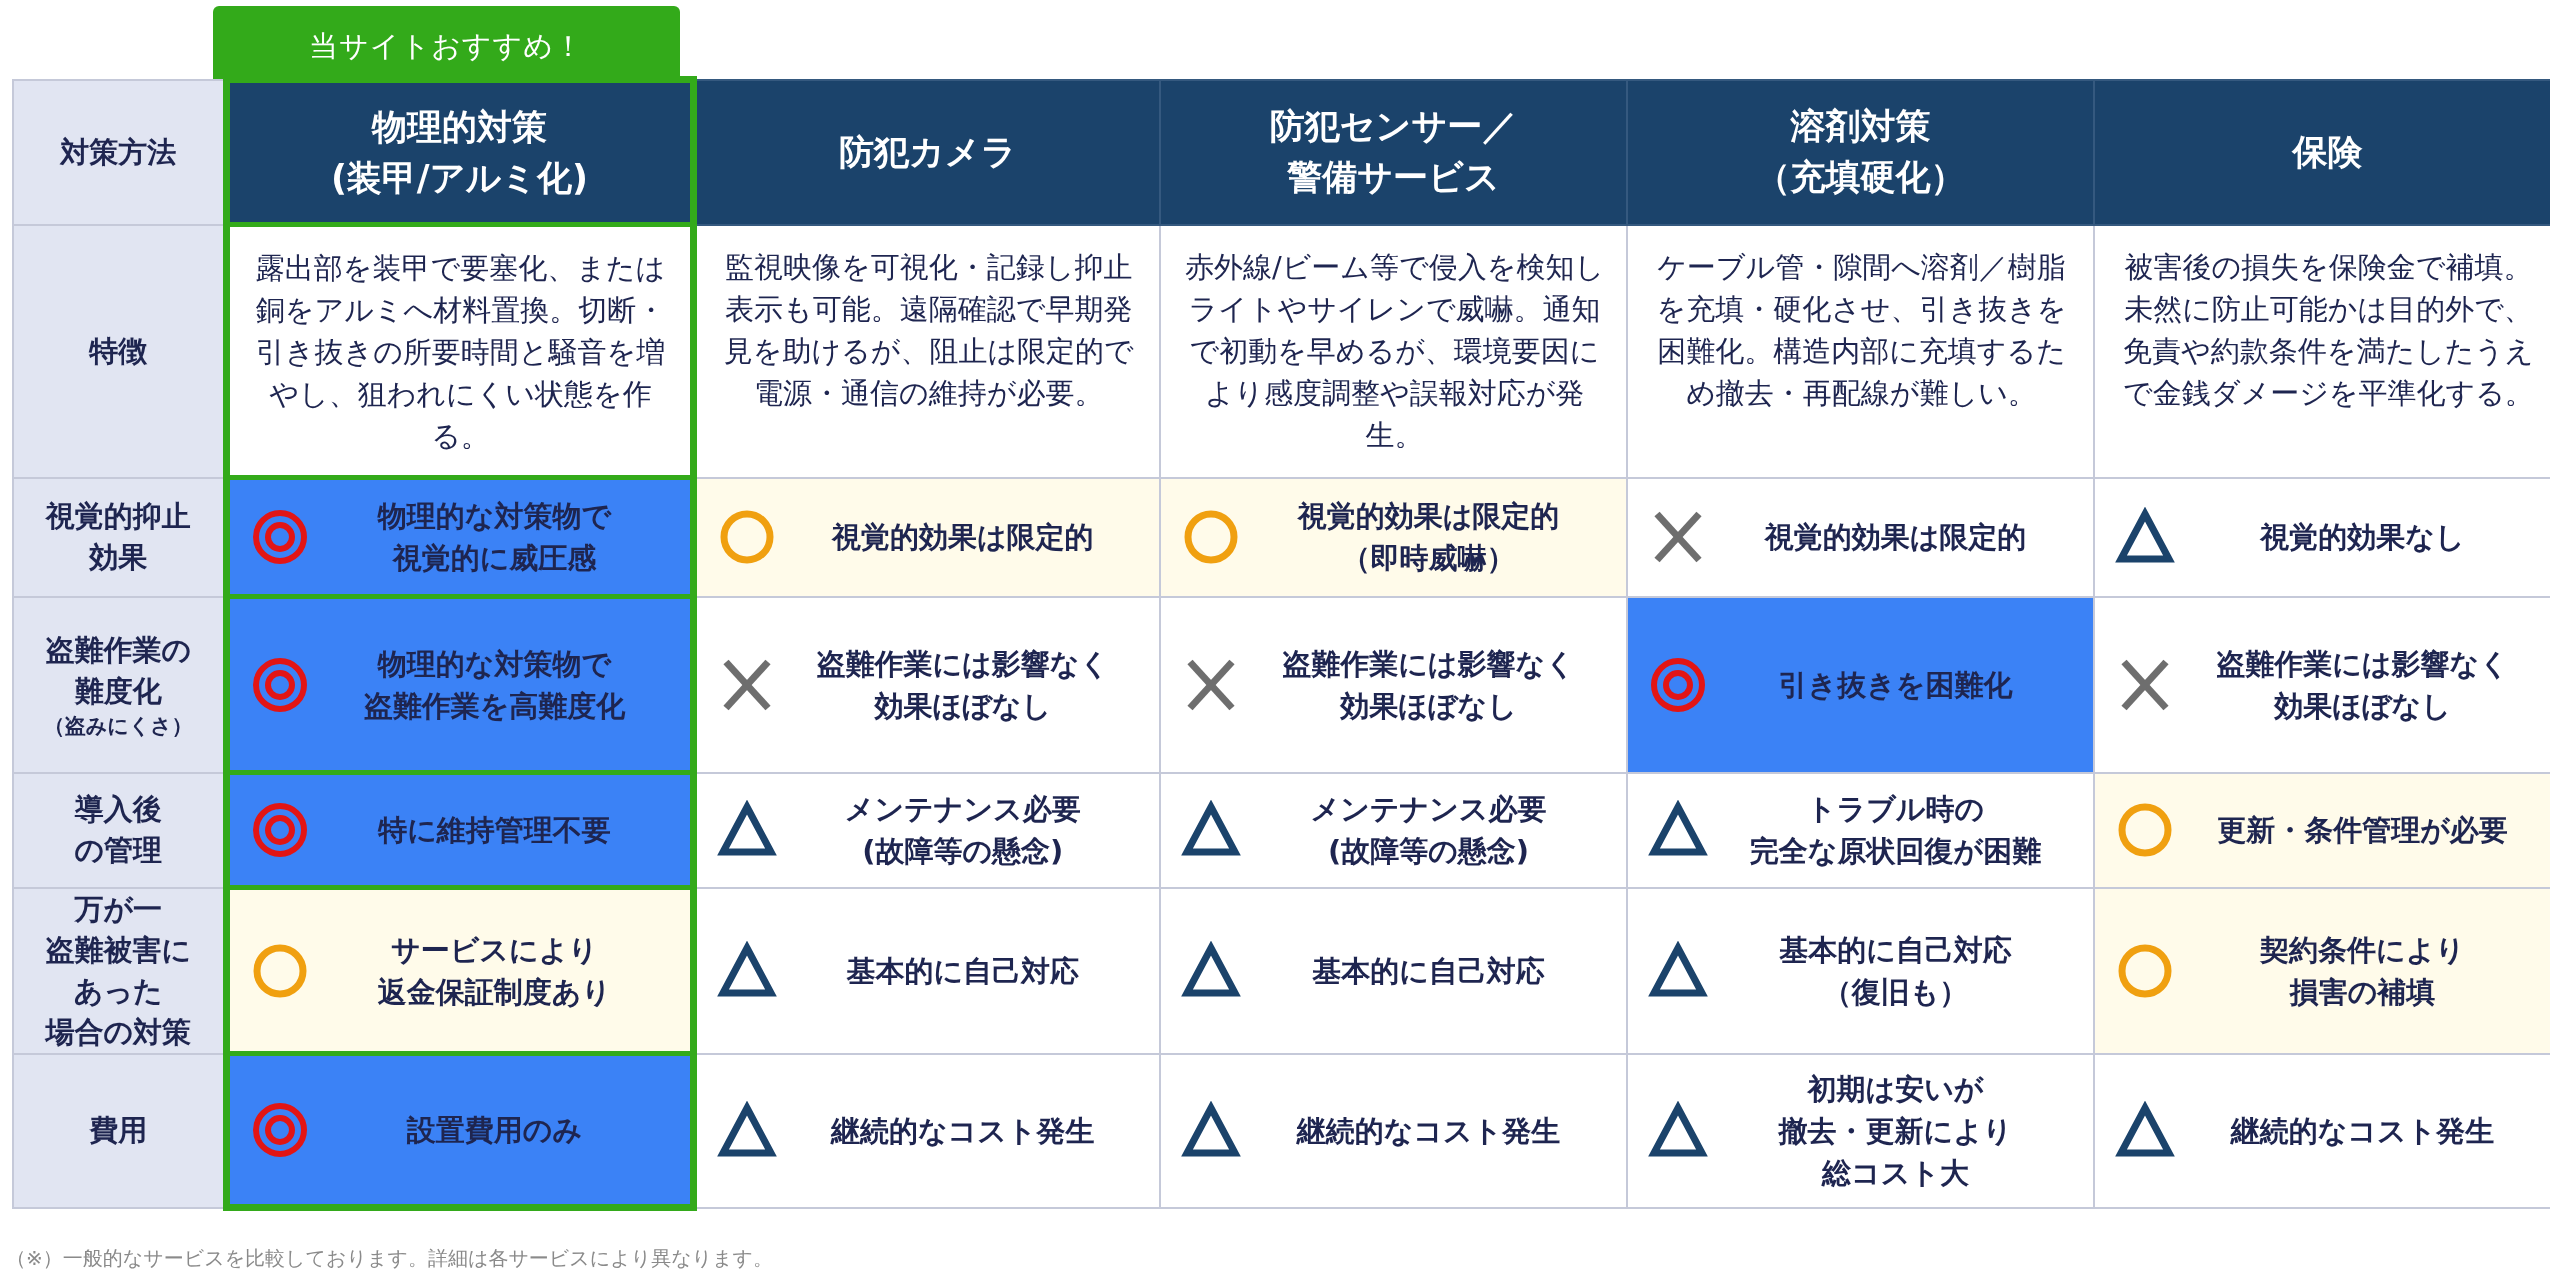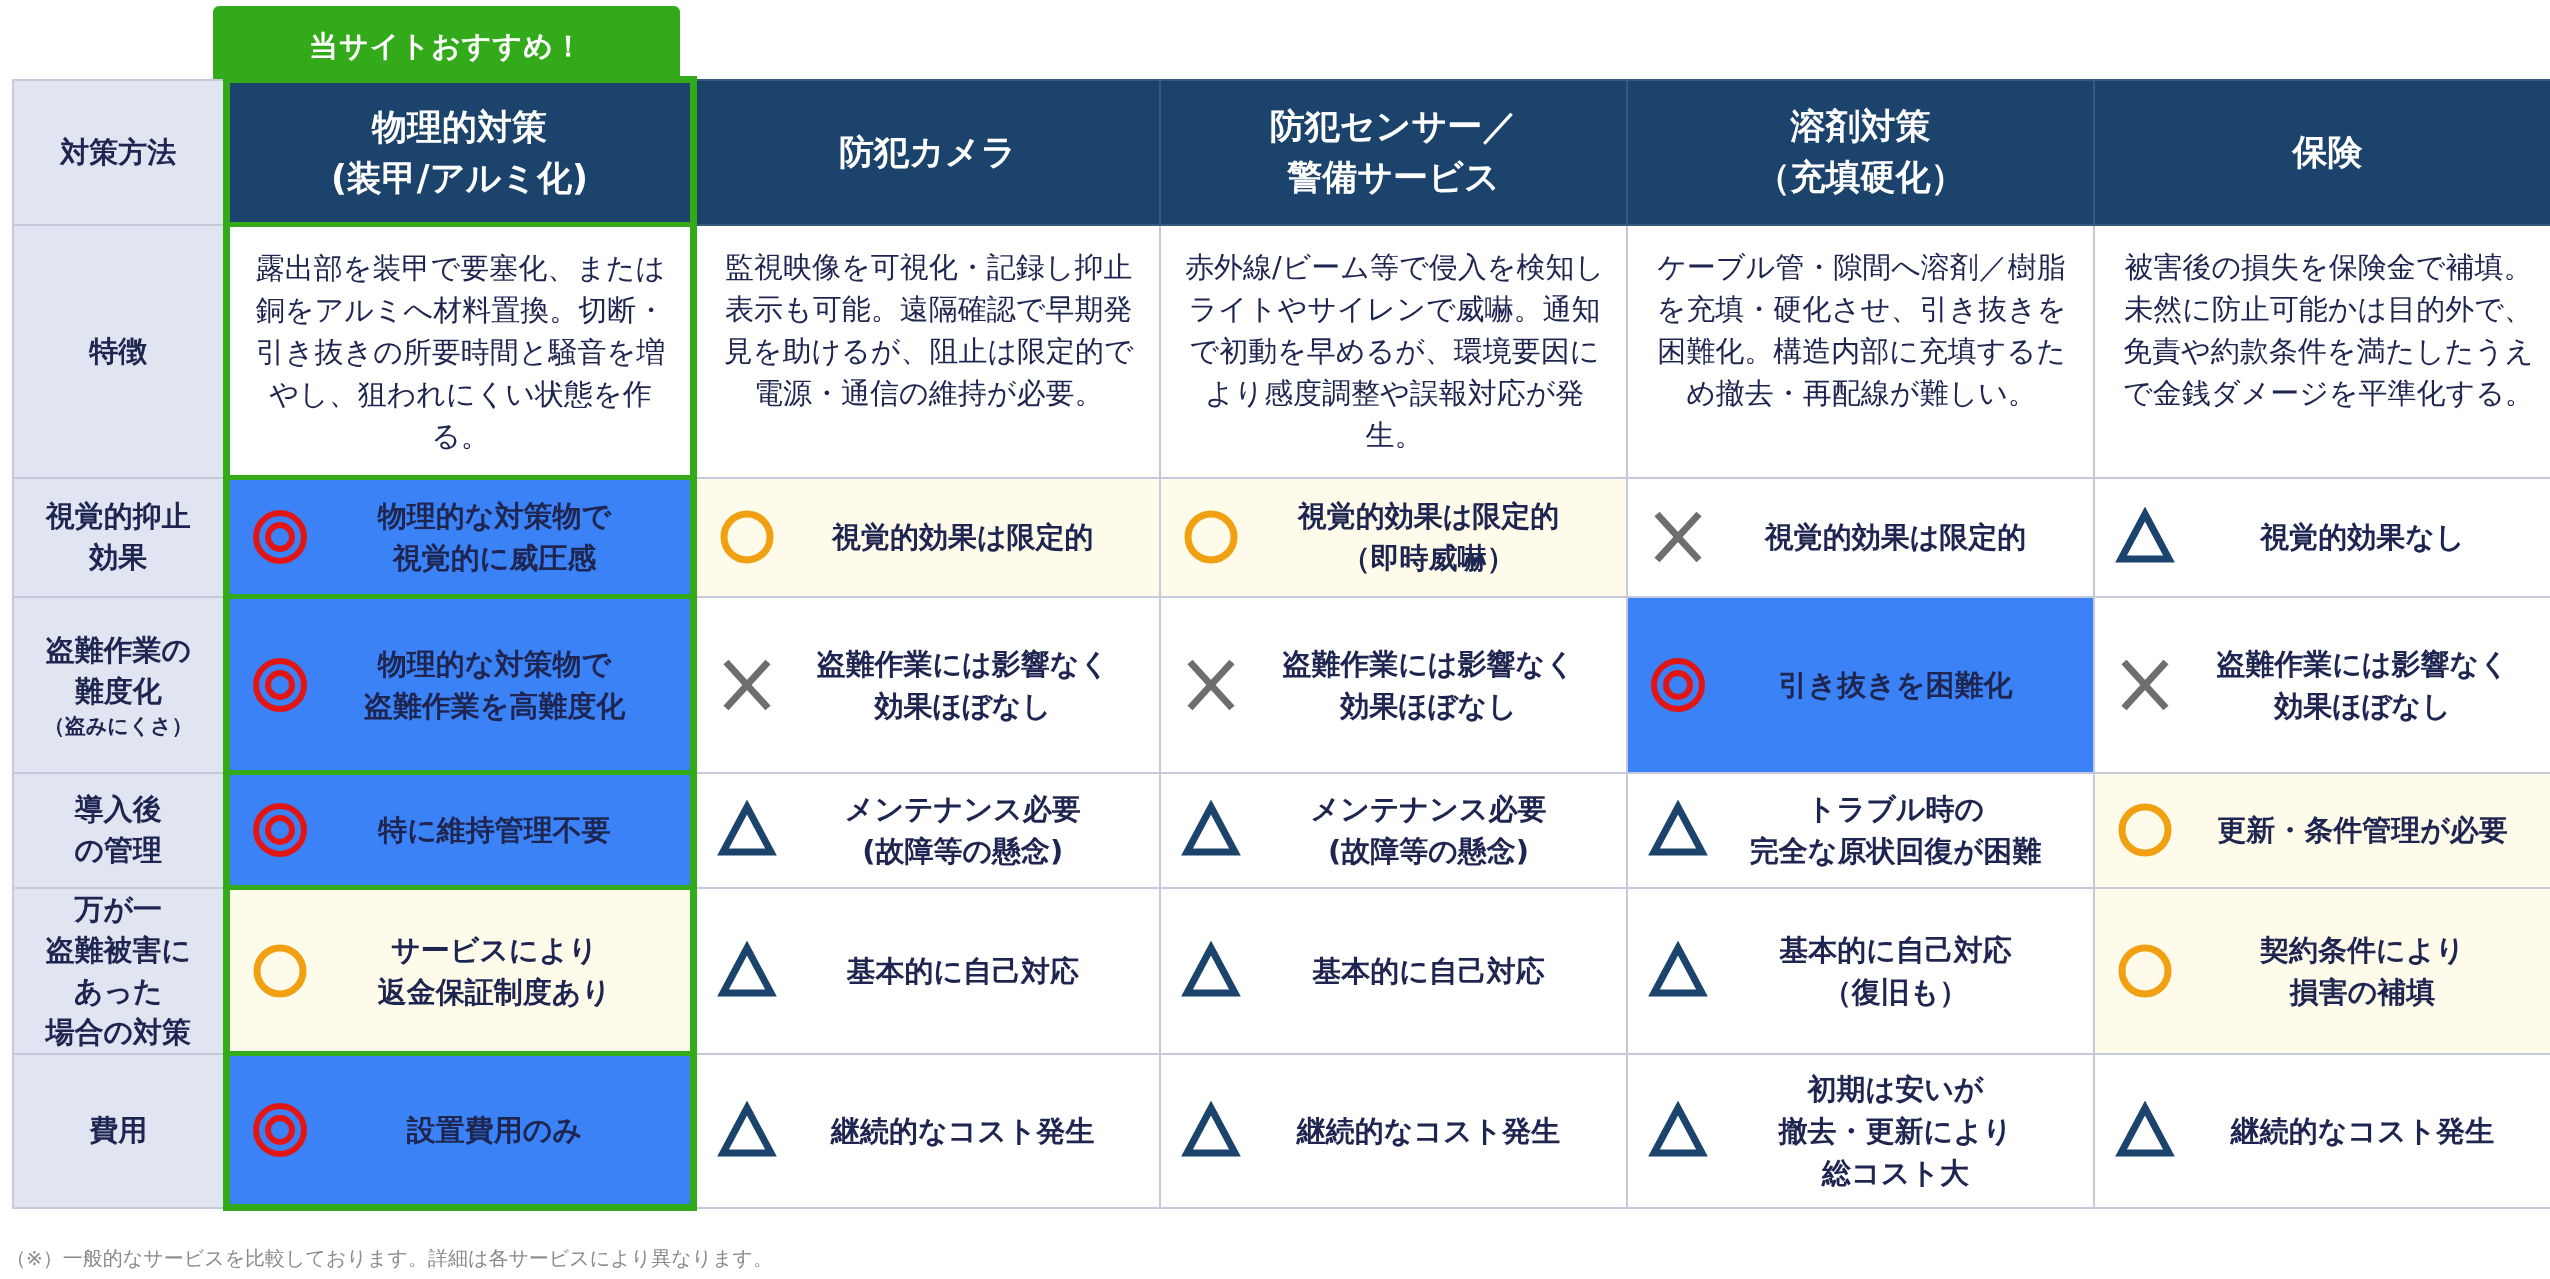--- a/index.html
+++ b/index.html
@@ -1,20 +1,20 @@
 <!DOCTYPE html>
 <html><head>
 <meta charset="utf-8">
 <style>
   html, body { margin:0; padding:0; background:#ffffff; }
   body { width:2550px; height:1279px; position:relative; overflow:hidden;
          font-family:"DejaVu Sans","Liberation Sans",sans-serif; color:#1e2550; }
   .badge { position:absolute; left:213px; top:6px; width:467px; height:80px;
            background:#33aa1a; border-radius:6px 6px 0 0; color:#fff;
-           font-weight:bold; font-size:29px; text-align:center; line-height:80px; letter-spacing:1px; }
+           font-weight:normal; font-size:29px; text-align:center; line-height:80px; letter-spacing:1px; }
   table.cmp { position:absolute; left:12px; top:76px; width:2549px; border-collapse:collapse; table-layout:fixed; }
   table.cmp td, table.cmp th { border:2px solid #c5c9d9; padding:0; vertical-align:middle; }
   col.c-label { width:213px; }
   col.c-main { width:467px; }
   tr.h-head { height:145px; }
   tr.h-feat { height:242px; }
   tr.h-r1 { height:119px; }
   tr.h-r2 { height:176px; }
   tr.h-r3 { height:115px; }
   tr.h-r4 { height:161px; }

